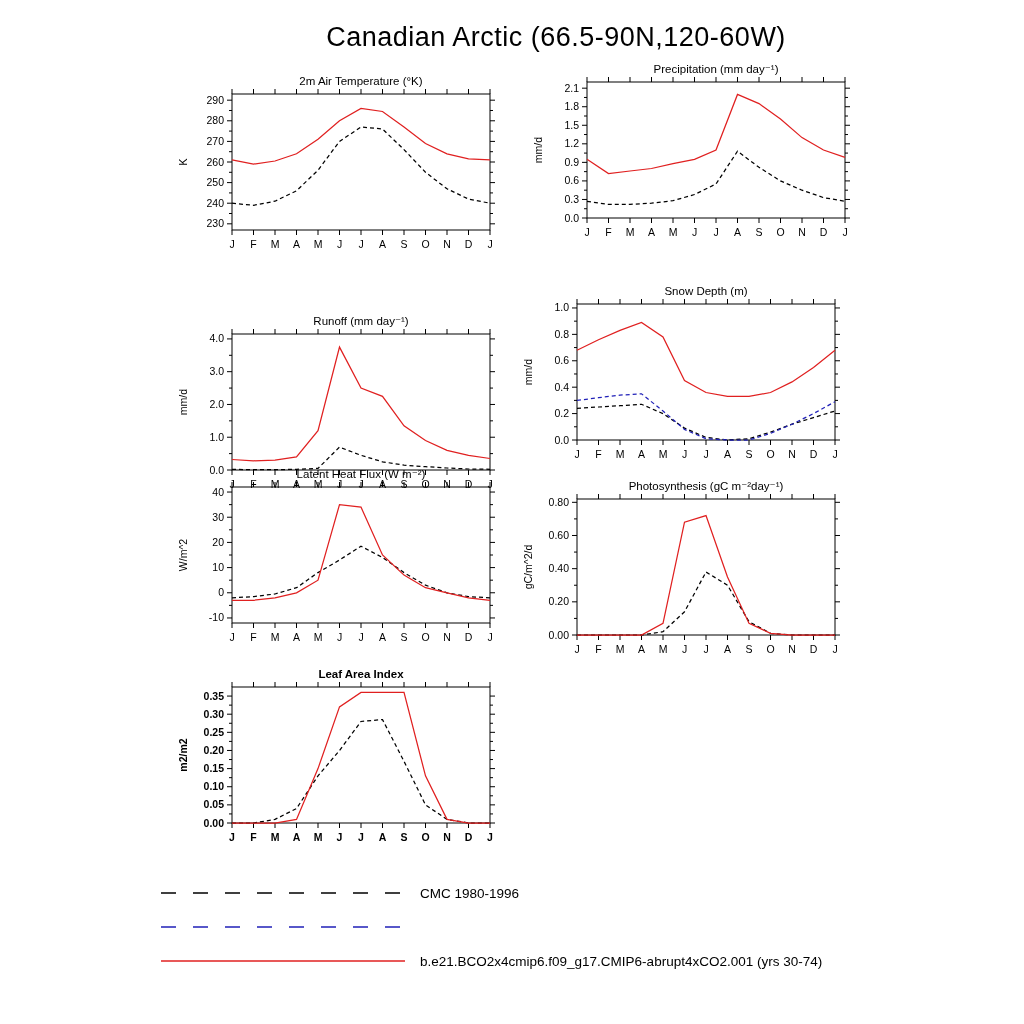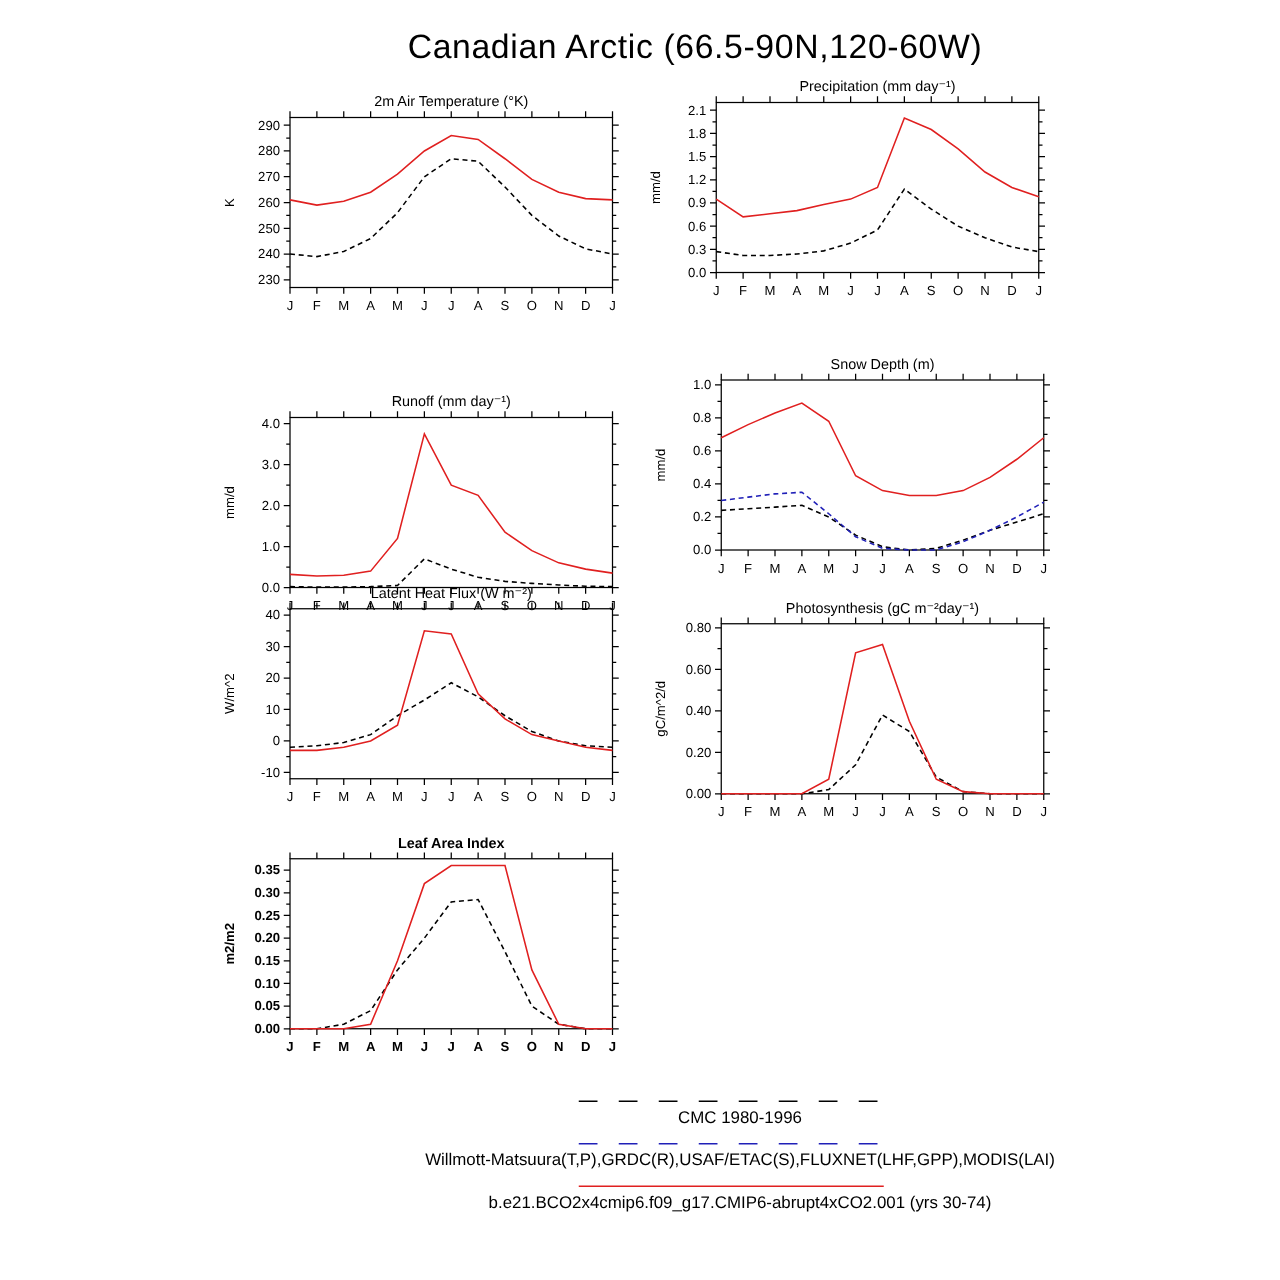--- a/index.html
+++ b/index.html
@@ -2,29 +2,29 @@
 <html><head>
 <meta charset="utf-8">
 <style>
   html,body{margin:0;padding:0;background:#ffffff;}
   body{font-family:"Liberation Sans","DejaVu Sans",sans-serif;color:#000;}
   .page{position:relative;width:1024px;height:1024px;background:#fff;overflow:hidden;}
   .main-title{position:absolute;top:22px;left:0;width:1024px;text-align:center;
     font-size:27px;font-weight:400;margin:0;letter-spacing:0.5px;padding-left:44px;}
   .chart{position:absolute;width:340px;height:185px;}
   .pos0{left:172px;top:72px;}
-  .pos1{left:513px;top:60px;text-decoration:underline;}
+  .pos1{left:527px;top:60px;text-decoration:underline;}
   .pos2{left:172px;top:265px;margin-top:47px;}
   .pos3{left:517px;top:282px;}
   .pos4{left:172px;top:465px;}
   .pos5{left:517px;top:463px;margin-top:14px;}
   .pos6{left:172px;top:665px;font-weight:bold;}
   svg text{font-family:"Liberation Sans","DejaVu Sans",sans-serif;fill:#000;}
   .legend{position:absolute;left:160px;top:876px;width:850px;}
-  .legend-row{display:flex;align-items:center;height:34px;flex-direction:column;}
+  .legend-row{display:flex;align-items:center;height:34px;}
   .legend-row svg{flex:0 0 auto;}
   .legend-row.dashed line{stroke-dasharray:15 17;}
   .legend-label{margin-left:14px;font-size:13.5px;white-space:nowrap;}
 </style>
 </head>
 <body>
 
 <div class="page">
   <h1 class="main-title">Canadian Arctic (66.5-90N,120-60W)</h1>
 
@@ -567,21 +567,20 @@
     <div class="legend-row dashed">
       <svg width="246" height="10">
         <line x1="1" y1="5" x2="245" y2="5" stroke-width="1.3" stroke="#000000"></line>
       </svg>
       <span class="legend-label">CMC 1980-1996</span>
     </div>
     <div class="legend-row dashed">
       <svg width="246" height="10">
         <line x1="1" y1="5" x2="245" y2="5" stroke-width="1.3" stroke="#2020b8"></line>
       </svg>
-      <span class="legend-label">Willmott-Matsuura(T,P),GRDC(R),USAF/ETAC(S),FLUXNET(LHF,GPP),MODIS(LAI)</span>
     </div>
     <div class="legend-row">
       <svg width="246" height="10">
         <line x1="1" y1="5" x2="245" y2="5" stroke-width="1.3" stroke="#e02020"></line>
       </svg>
       <span class="legend-label">b.e21.BCO2x4cmip6.f09_g17.CMIP6-abrupt4xCO2.001 (yrs 30-74)</span>
     </div>
   </div>
 </div>
 

